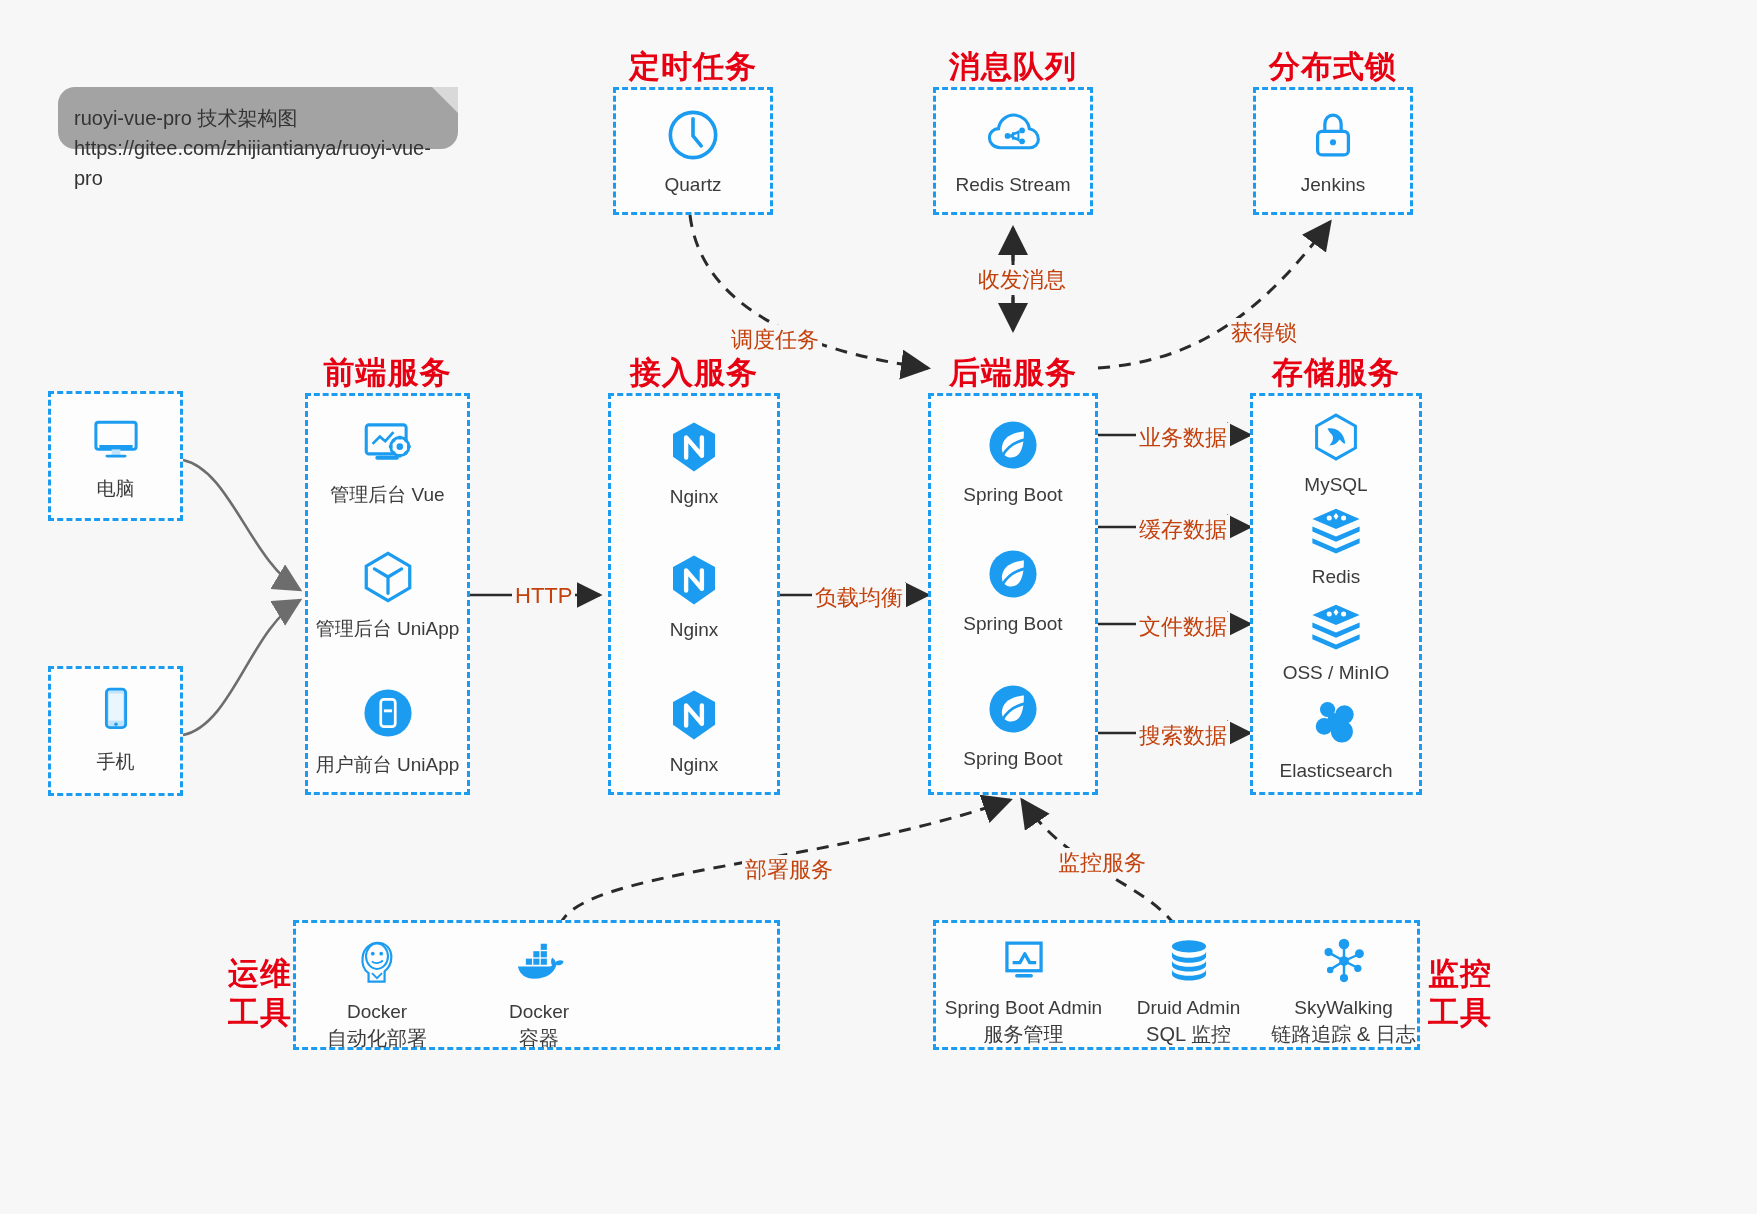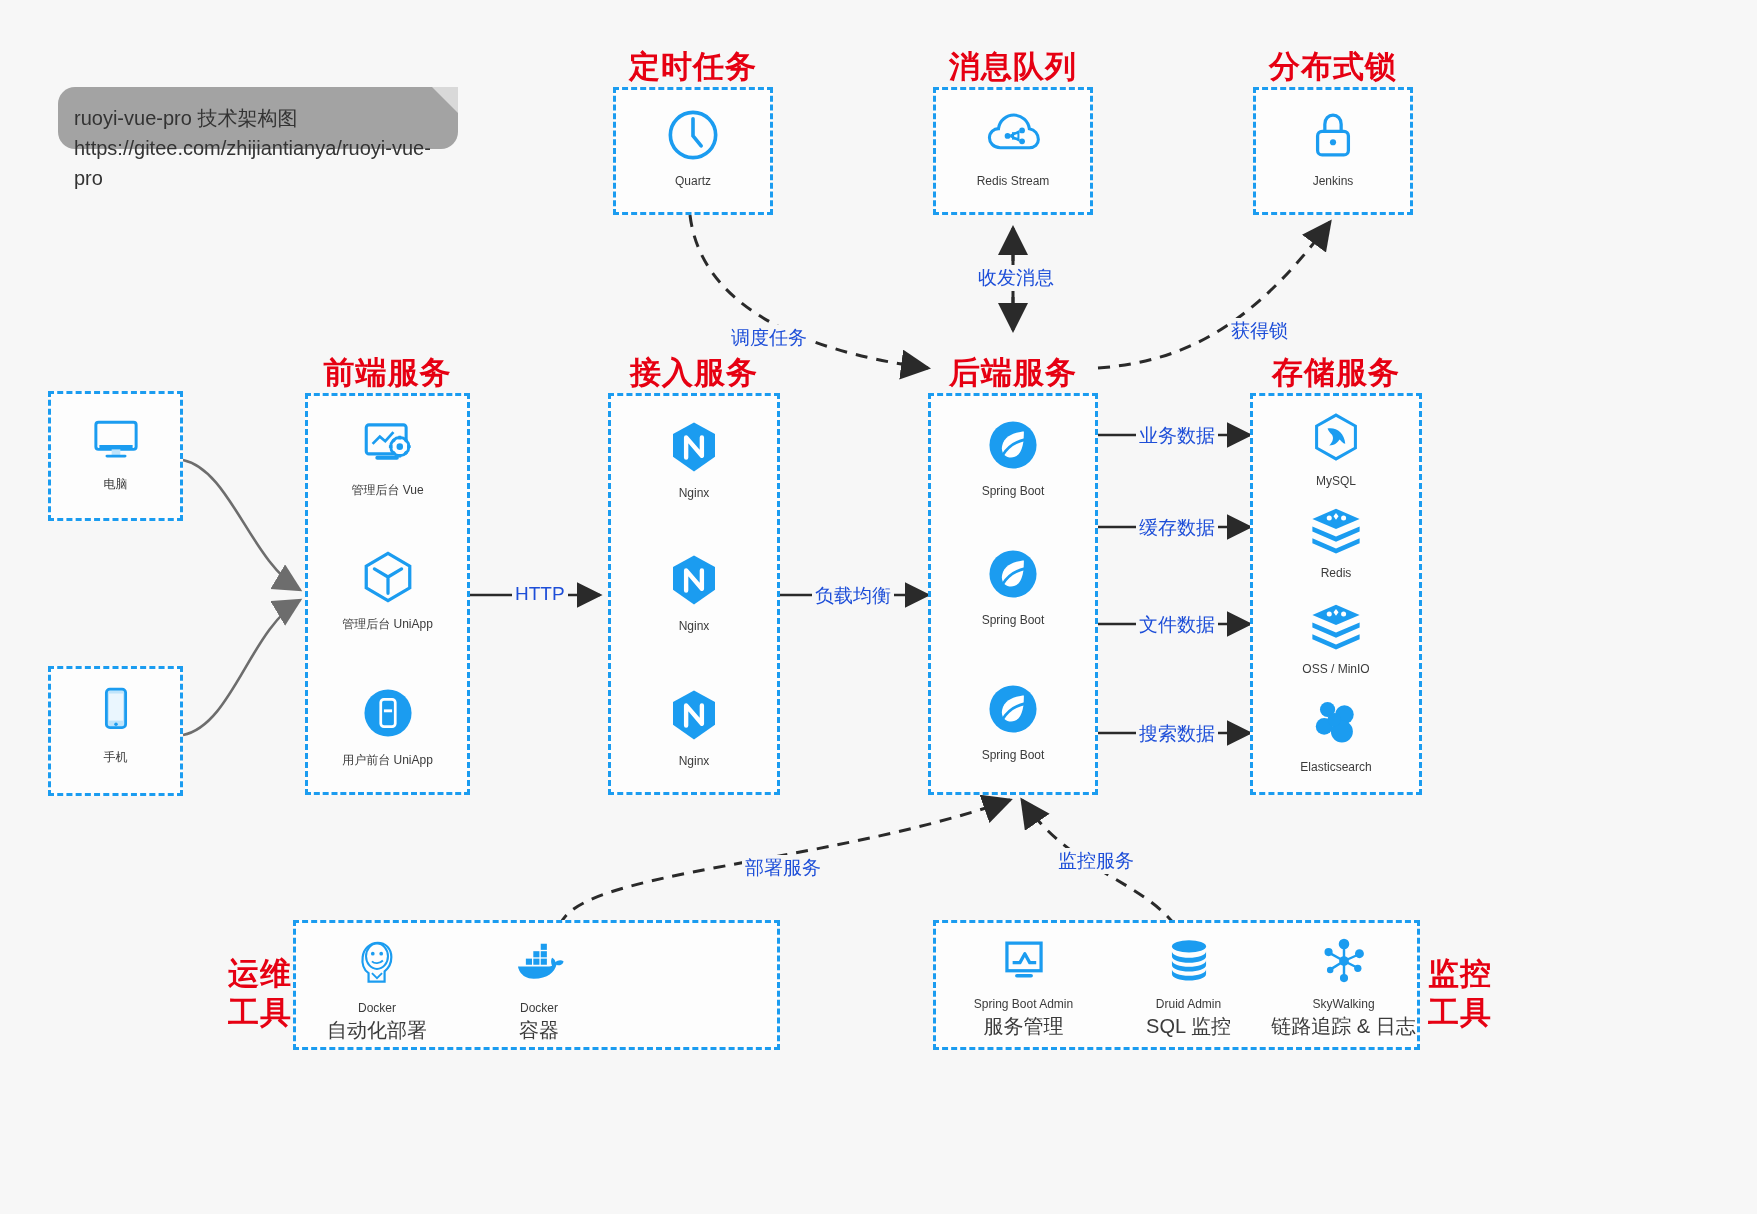--- a/index.html
+++ b/index.html
@@ -15,27 +15,27 @@
     box-sizing:border-box;
   }
   .grouplabel{
     position:absolute;color:#e60012;font-weight:bold;font-size:31px;
     letter-spacing:1px;text-align:center;white-space:nowrap;
   }
   .grouplabel.side{line-height:1.25;}
   .node{position:absolute;text-align:center;width:100%;}
   .node .ico{display:block;margin:0 auto;}
   .node .cap{
-    display:block;font-size:12px;color:#3b3b3b;margin-top:6px;white-space:nowrap;
+    display:block;font-size:19px;color:#3b3b3b;margin-top:6px;white-space:nowrap;
   }
   .node .cap2{
     display:block;font-size:20px;color:#3b3b3b;margin-top:2px;white-space:nowrap;
   }
   .edgelabel{
-    position:absolute;font-size:19px;color:#1d4ed8;background:#f7f7f7;
+    position:absolute;font-size:22px;color:#c2410c;background:#f7f7f7;
     padding:0 3px;white-space:nowrap;
   }
   .note{
     position:absolute;background:#a3a3a3;
     font-size:20px;color:#333;line-height:1.5;padding:16px 14px 14px 16px;
     box-sizing:border-box;
     border-radius:17px;
   }
   .note .fold{
     position:absolute;right:0;top:0;width:0;height:0;

